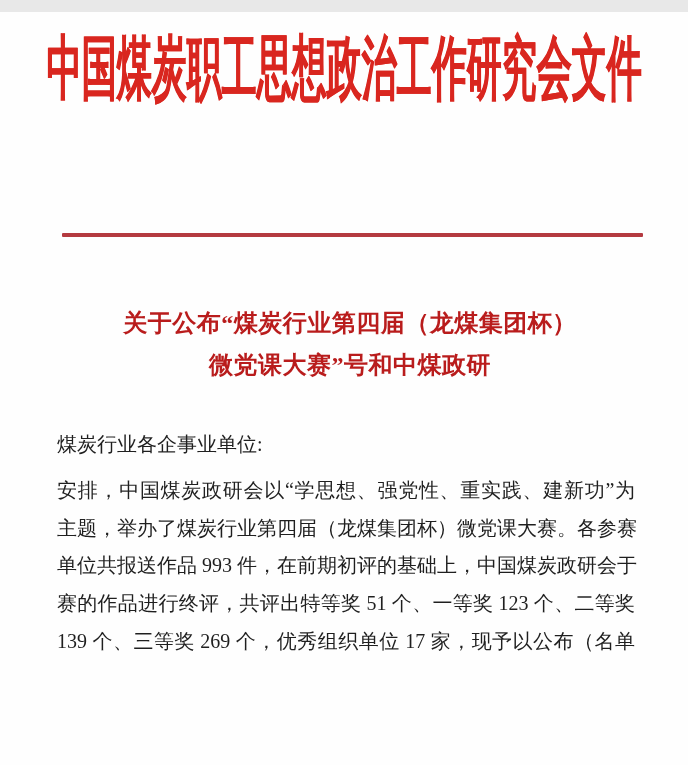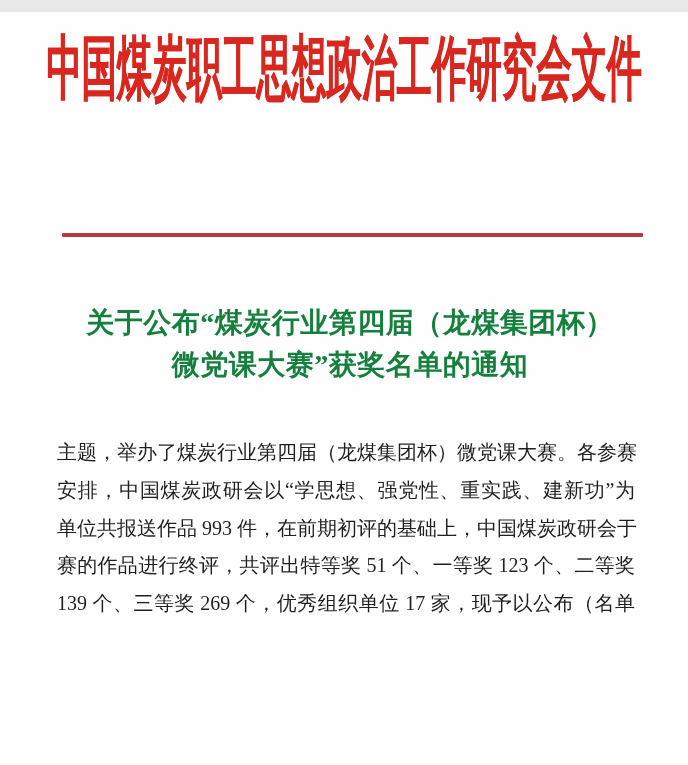--- a/index.html
+++ b/index.html
@@ -55,23 +55,23 @@
     background: var(--rule-red, #b43a40);
     border-radius: 1px;
   }
   
   .title {
     position: absolute;
     top: 290px;
     left: 30px;
     right: 18px;
     text-align: center;
-    font-size: 28px;
+    font-size: 24px;
     font-weight: bold;
-    color: #15803d;
+    color: #b91c1c;
     line-height: 42px;
     letter-spacing: 0.5px;
   }
   
   .body {
     position: absolute;
     top: 414px;
     left: 57px;
     width: 578px;
     font-size: 20px;
@@ -97,26 +97,27 @@
 
   <div class="letterhead">
     <span class="letterhead-text">中国煤炭职工思想政治工作研究会文件</span>
   </div>
 
 
   <div class="red-rule"></div>
 
   <div class="title">
     <div>关于公布“煤炭行业第四届（龙煤集团杯）</div>
-    <div>微党课大赛”获奖名单的通知</div>
+    <div>微党课大赛”号和中煤政研</div>
   </div>
 
   <div class="body">
+    <div class="salutation">煤炭行业各企事业单位:</div>
     <div class="para">
+      <div class="jline">安排，中国煤炭政研会以“学思想、强党性、重实践、建新功”为</div>
       <div class="jline">主题，举办了煤炭行业第四届（龙煤集团杯）微党课大赛。各参赛</div>
-      <div class="jline">安排，中国煤炭政研会以“学思想、强党性、重实践、建新功”为</div>
       <div class="jline">单位共报送作品 993 件，在前期初评的基础上，中国煤炭政研会于</div>
       <div class="jline">赛的作品进行终评，共评出特等奖 51 个、一等奖 123 个、二等奖</div>
       <div class="jline">139 个、三等奖 269 个，优秀组织单位 17 家，现予以公布（名单</div>
     </div>
   </div>
 
 </div>
 
 </body></html>

